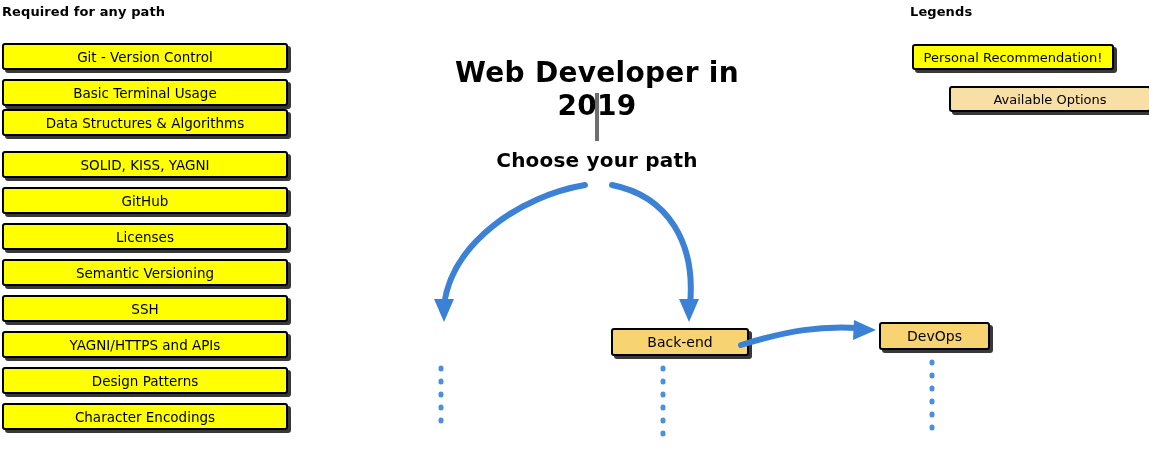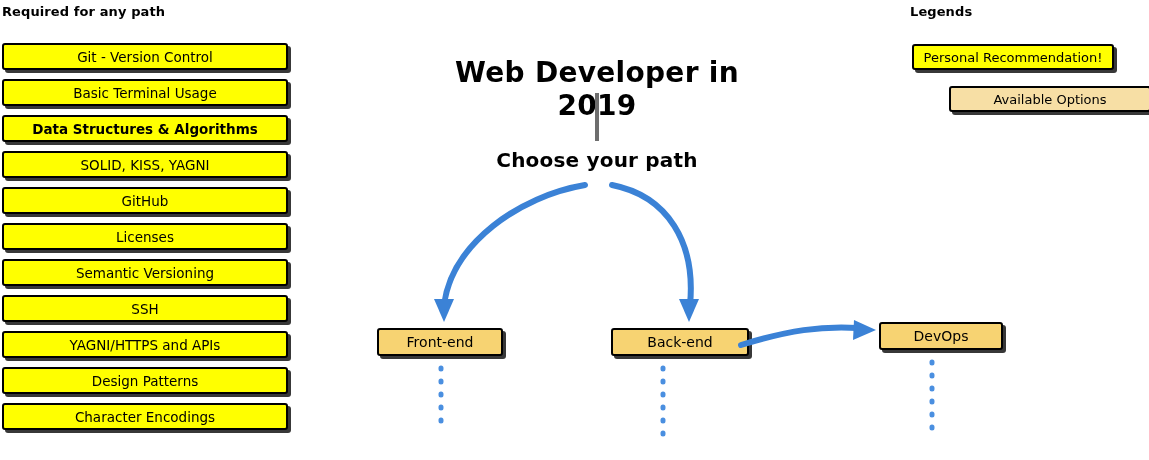--- a/index.html
+++ b/index.html
@@ -81,21 +81,21 @@
   .legend-item {
     left: 912px;
     width: 202px;
     height: 26px;
     font-size: 13px;
   }
 
   
   #node-frontend { left: 377px; top: 328px; width: 126px; height: 28px; }
   #node-backend  { left: 611px; top: 328px; width: 138px; height: 28px; text-align: center; }
-  #node-devops   { left: 879px; top: 322px; width: 124px; height: 28px; }
+  #node-devops   { left: 879px; top: 322px; width: 111px; height: 28px; }
 
   
   #choose-label {
     position: absolute;
     left: 457px;
     top: 148px;
     width: 280px;
     text-align: center;
     font-size: 20px;
     font-weight: bold;
@@ -119,39 +119,38 @@
 
   <div class="section-heading" id="required-heading">Required for any path</div>
 
   <div class="section-heading" id="legend-heading">Legends</div>
 
   <div id="title-wrap">Web Developer in 2019</div>
 
   <div id="required-list">
       <div class="node req-item yellow" style="top: 43px;">Git - Version Control</div>
       <div class="node req-item yellow" style="top: 79px;">Basic Terminal Usage</div>
-      <div class="node req-item yellow" style="top: 115px; font-weight: bold;">Data Structures &amp; Algorithms</div>
+      <div class="node req-item yellow" style="top: 109px;">Data Structures &amp; Algorithms</div>
       <div class="node req-item yellow" style="top: 151px;">SOLID, KISS, YAGNI</div>
       <div class="node req-item yellow" style="top: 187px;">GitHub</div>
       <div class="node req-item yellow" style="top: 223px;">Licenses</div>
       <div class="node req-item yellow" style="top: 259px;">Semantic Versioning</div>
       <div class="node req-item yellow" style="top: 295px;">SSH</div>
       <div class="node req-item yellow" style="top: 331px;">YAGNI/HTTPS and APIs</div>
       <div class="node req-item yellow" style="top: 367px;">Design Patterns</div>
       <div class="node req-item yellow" style="top: 403px;">Character Encodings</div>
     </div>
 
   <div id="legend-list">
       <div class="node legend-item yellow" style="top: 44px;">Personal Recommendation!</div>
       <div class="node legend-item tanlight" style="top: 86px;">Available Options</div>
     </div>
 
   <div id="choose-label">Choose your path</div>
 
-  <div class="node tan" id="node-frontend">Front-end</div>
 
   <div class="node tan" id="node-backend">Back-end</div>
 
   <div class="node tan" id="node-devops">DevOps</div>
 
   <svg id="connectors" viewBox="0 0 1149 460">
 
     <line x1="597" y1="93" x2="597" y2="141" stroke="#6E6E6E" stroke-width="4" stroke-linecap="butt"></line>
 
     <path d="M 585 185 C 520 196, 452 243, 444 305" fill="none" stroke="#3B82D6" stroke-width="6" stroke-linecap="round"></path>

